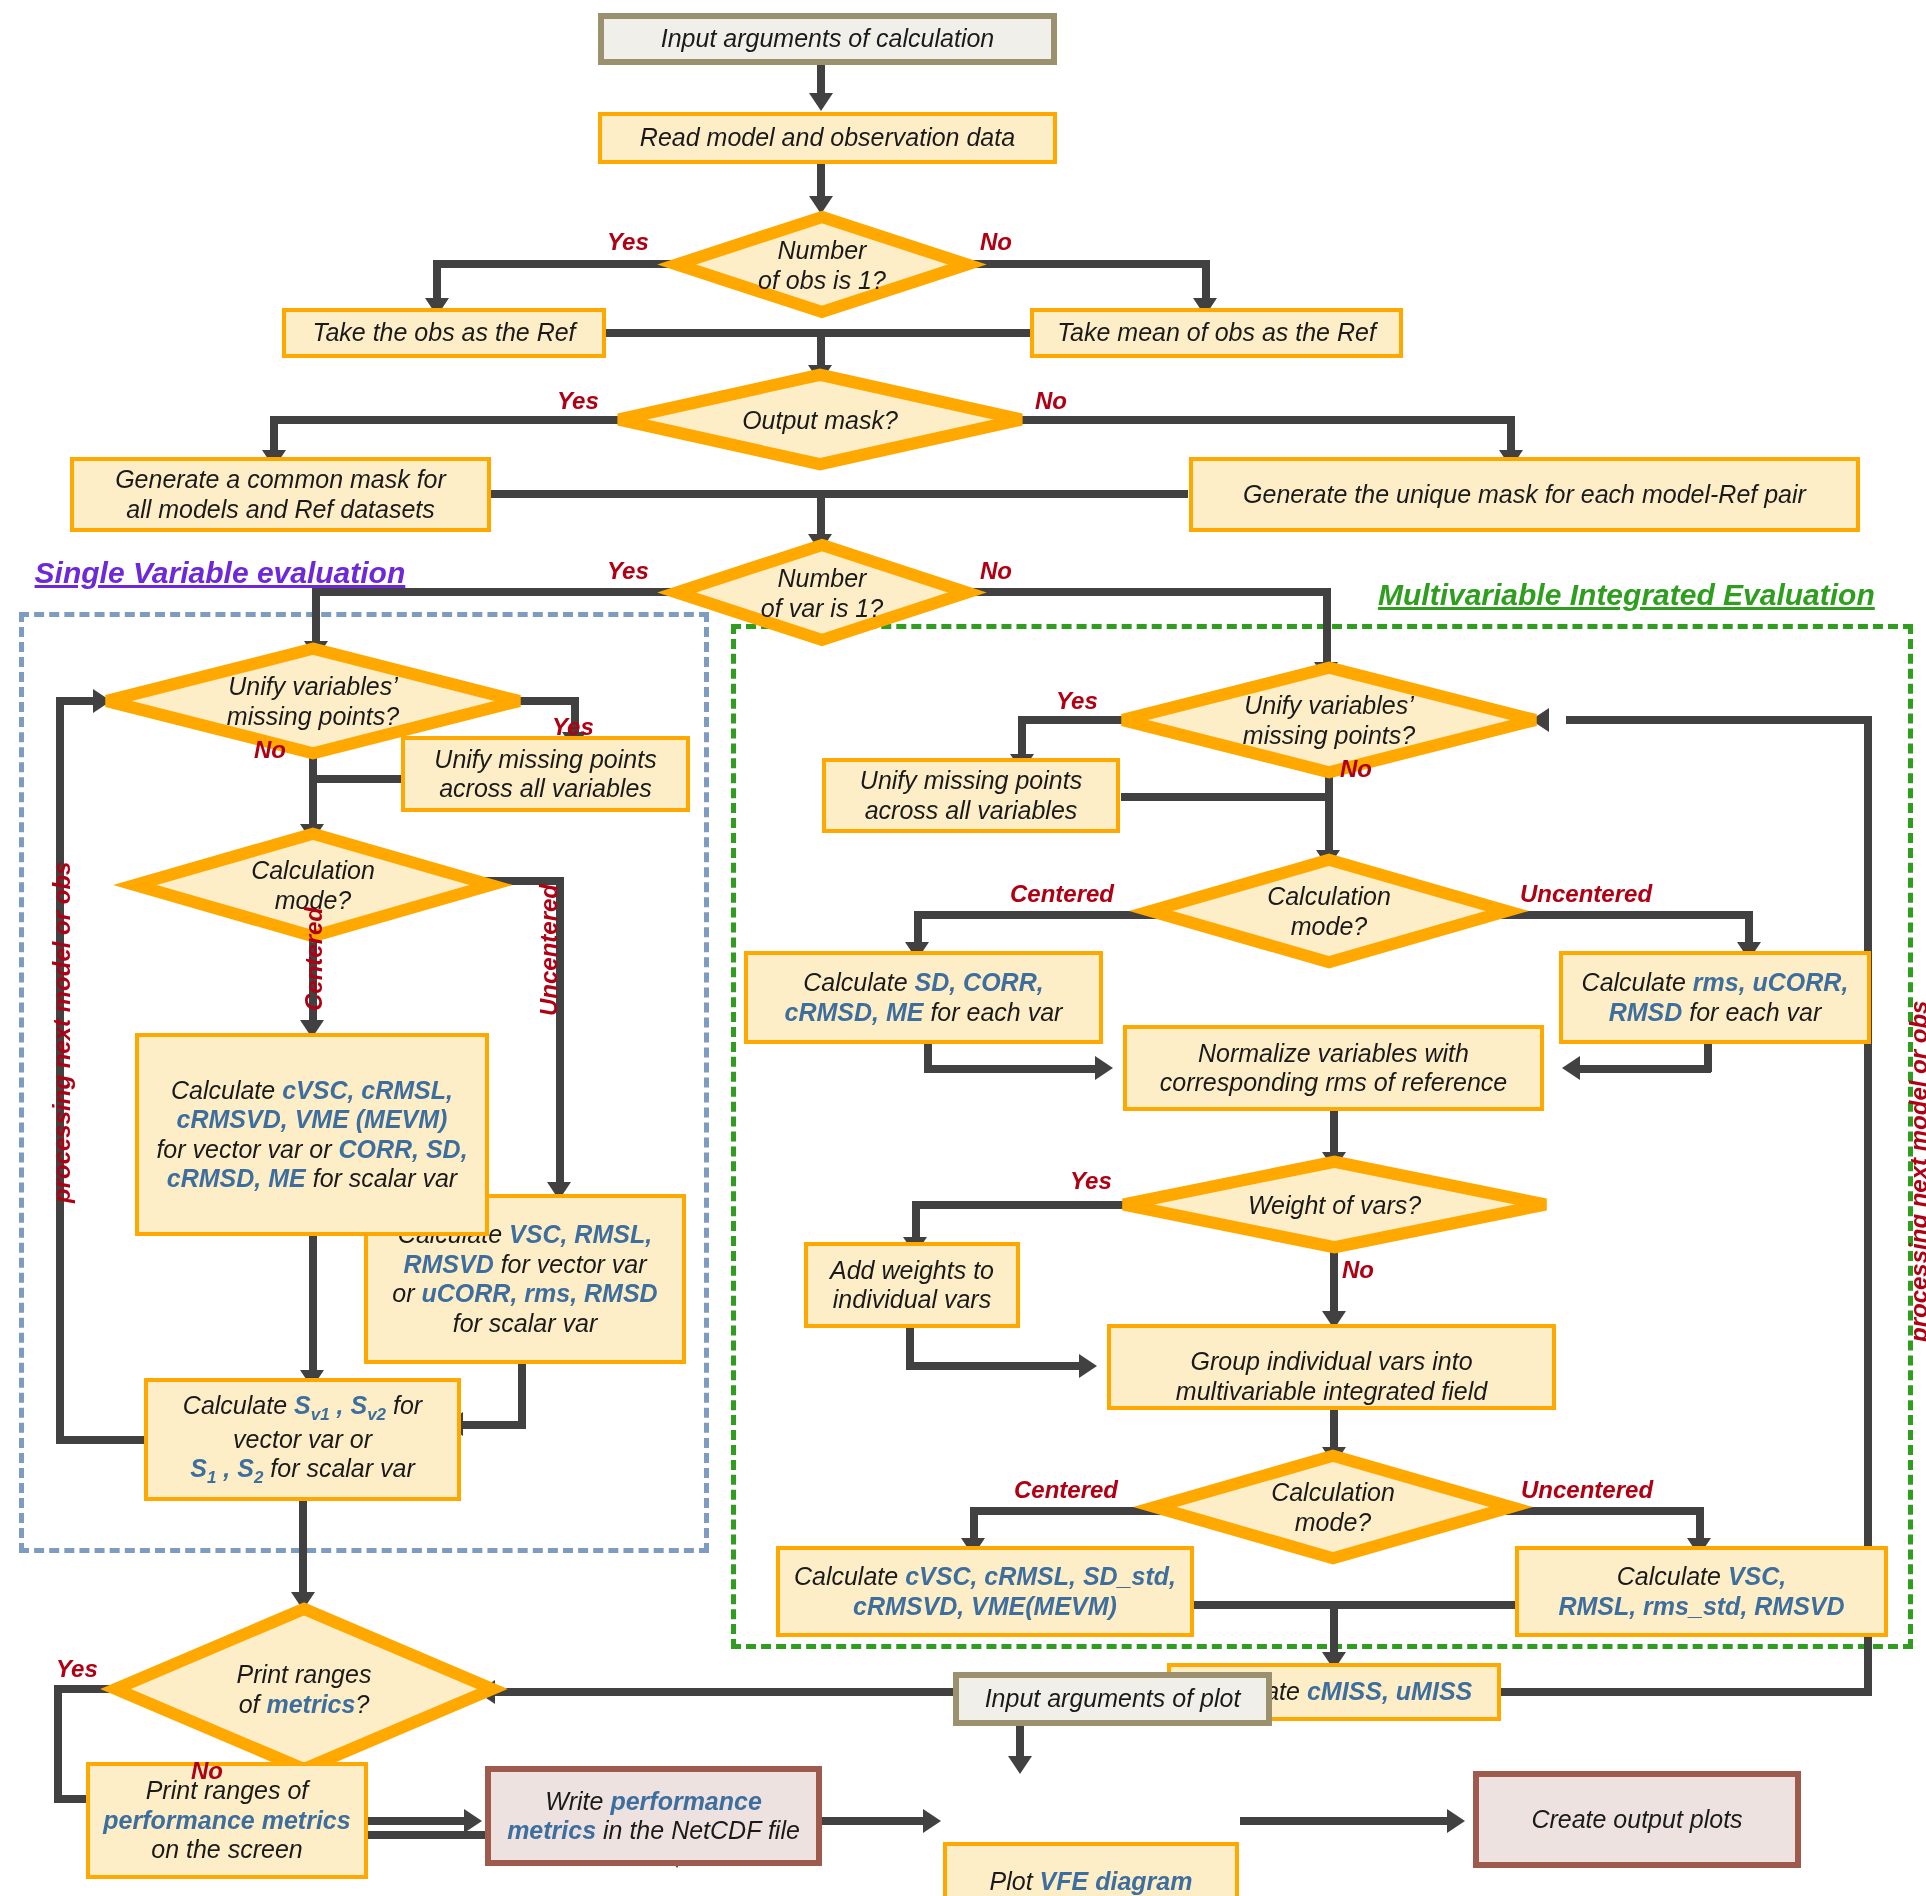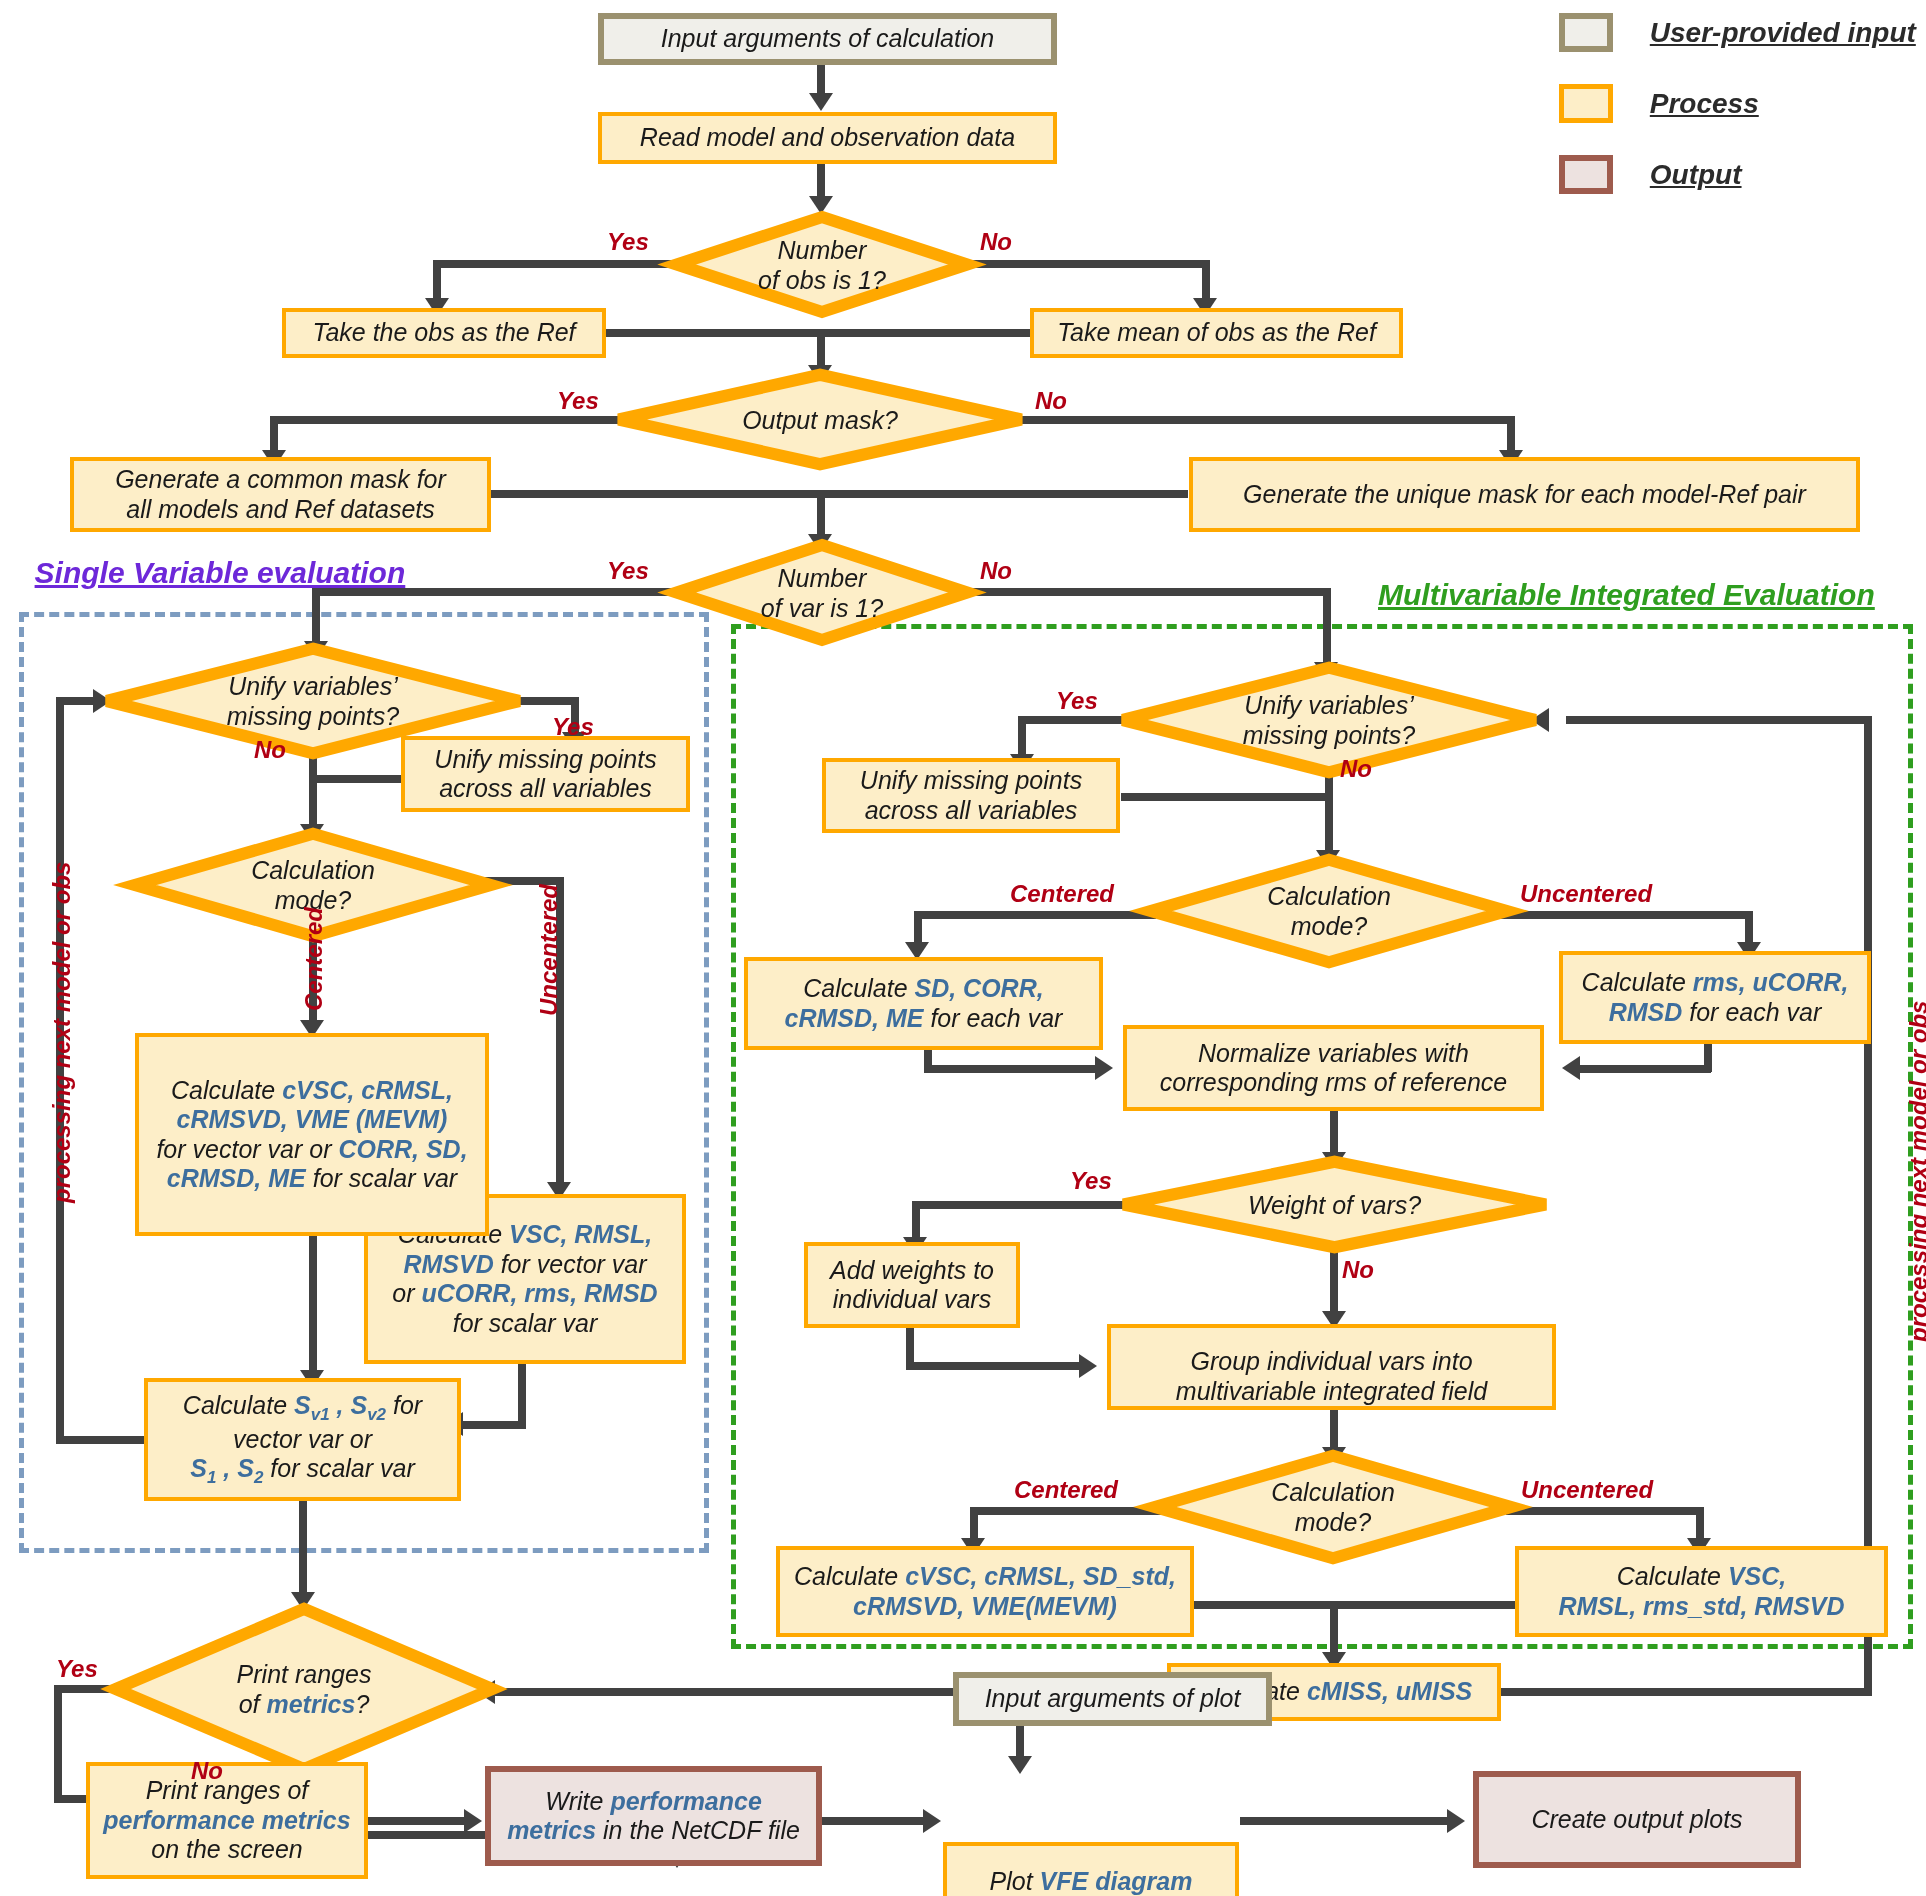--- a/index.html
+++ b/index.html
@@ -57,34 +57,20 @@
 <body>
 
 <div id="stage">
 
   <div class="grp blue" style="left:18.6px;top:612px;width:690px;height:941px;"></div>
   <div class="grptitle blue" style="left:18.6px;top:556px;">Single Variable evaluation</div>
 
   <div class="grp green" style="left:731px;top:624px;width:1182px;height:1025px;"></div>
   <div class="grptitle green" style="left:1378px;top:578px;">Multivariable Integrated Evaluation</div>
 
-  <div id="legend">
-    <div class="legrow">
-      <div class="swatch sw-input"></div>
-      <div class="legtxt">User-provided input</div>
-    </div>
-    <div class="legrow">
-      <div class="swatch sw-proc"></div>
-      <div class="legtxt">Process</div>
-    </div>
-    <div class="legrow">
-      <div class="swatch sw-out"></div>
-      <div class="legtxt">Output</div>
-    </div>
-  </div>
 
   <div class="node inp" style="left:598px;top:13px;width:459px;height:52px;">Input arguments of calculation</div>
 
   <div class="ln" style="left:817px;top:65px;width:8.4px;height:34px;"></div>
   <div class="arw down" style="left:809px;top:93px;"></div>
 
   <div class="node proc" style="left:598px;top:112px;width:459px;height:52px;">Read model and observation data</div>
 
   <div class="ln" style="left:817px;top:164px;width:8.4px;height:37px;"></div>
   <div class="arw down" style="left:809px;top:196px;"></div>
@@ -269,21 +255,21 @@
   <div class="lbl" style="left:1520px;top:880px;">Uncentered</div>
 
   <div class="ln" style="left:914px;top:911px;width:242px;height:7.5px;"></div>
   <div class="ln" style="left:914px;top:911px;width:7.5px;height:39px;"></div>
   <div class="arw down" style="left:905px;top:942px;"></div>
 
   <div class="ln" style="left:1501px;top:911px;width:252px;height:7.5px;"></div>
   <div class="ln" style="left:1745px;top:911px;width:7.5px;height:39px;"></div>
   <div class="arw down" style="left:1737px;top:942px;"></div>
 
-  <div class="node proc" style="left:744px;top:951px;width:359px;height:93px;padding:3.7px 11.2px;margin-top:6px;">
+  <div class="node proc" style="left:744px;top:951px;width:359px;height:93px;padding:3.7px 11.2px;">
     <span>Calculate <span class="hi">SD, CORR,<br>cRMSD, ME</span> for each var</span>
   </div>
   <div class="node proc" style="left:1559px;top:951px;width:312px;height:93px;padding:3.7px 11.2px;">
     <span>Calculate <span class="hi">rms, uCORR,<br>RMSD</span> for each var</span>
   </div>
 
   <div class="node proc" style="left:1123px;top:1025px;width:421px;height:86px;">
     <span>Normalize variables with<br>corresponding rms of reference</span>
   </div>
 

